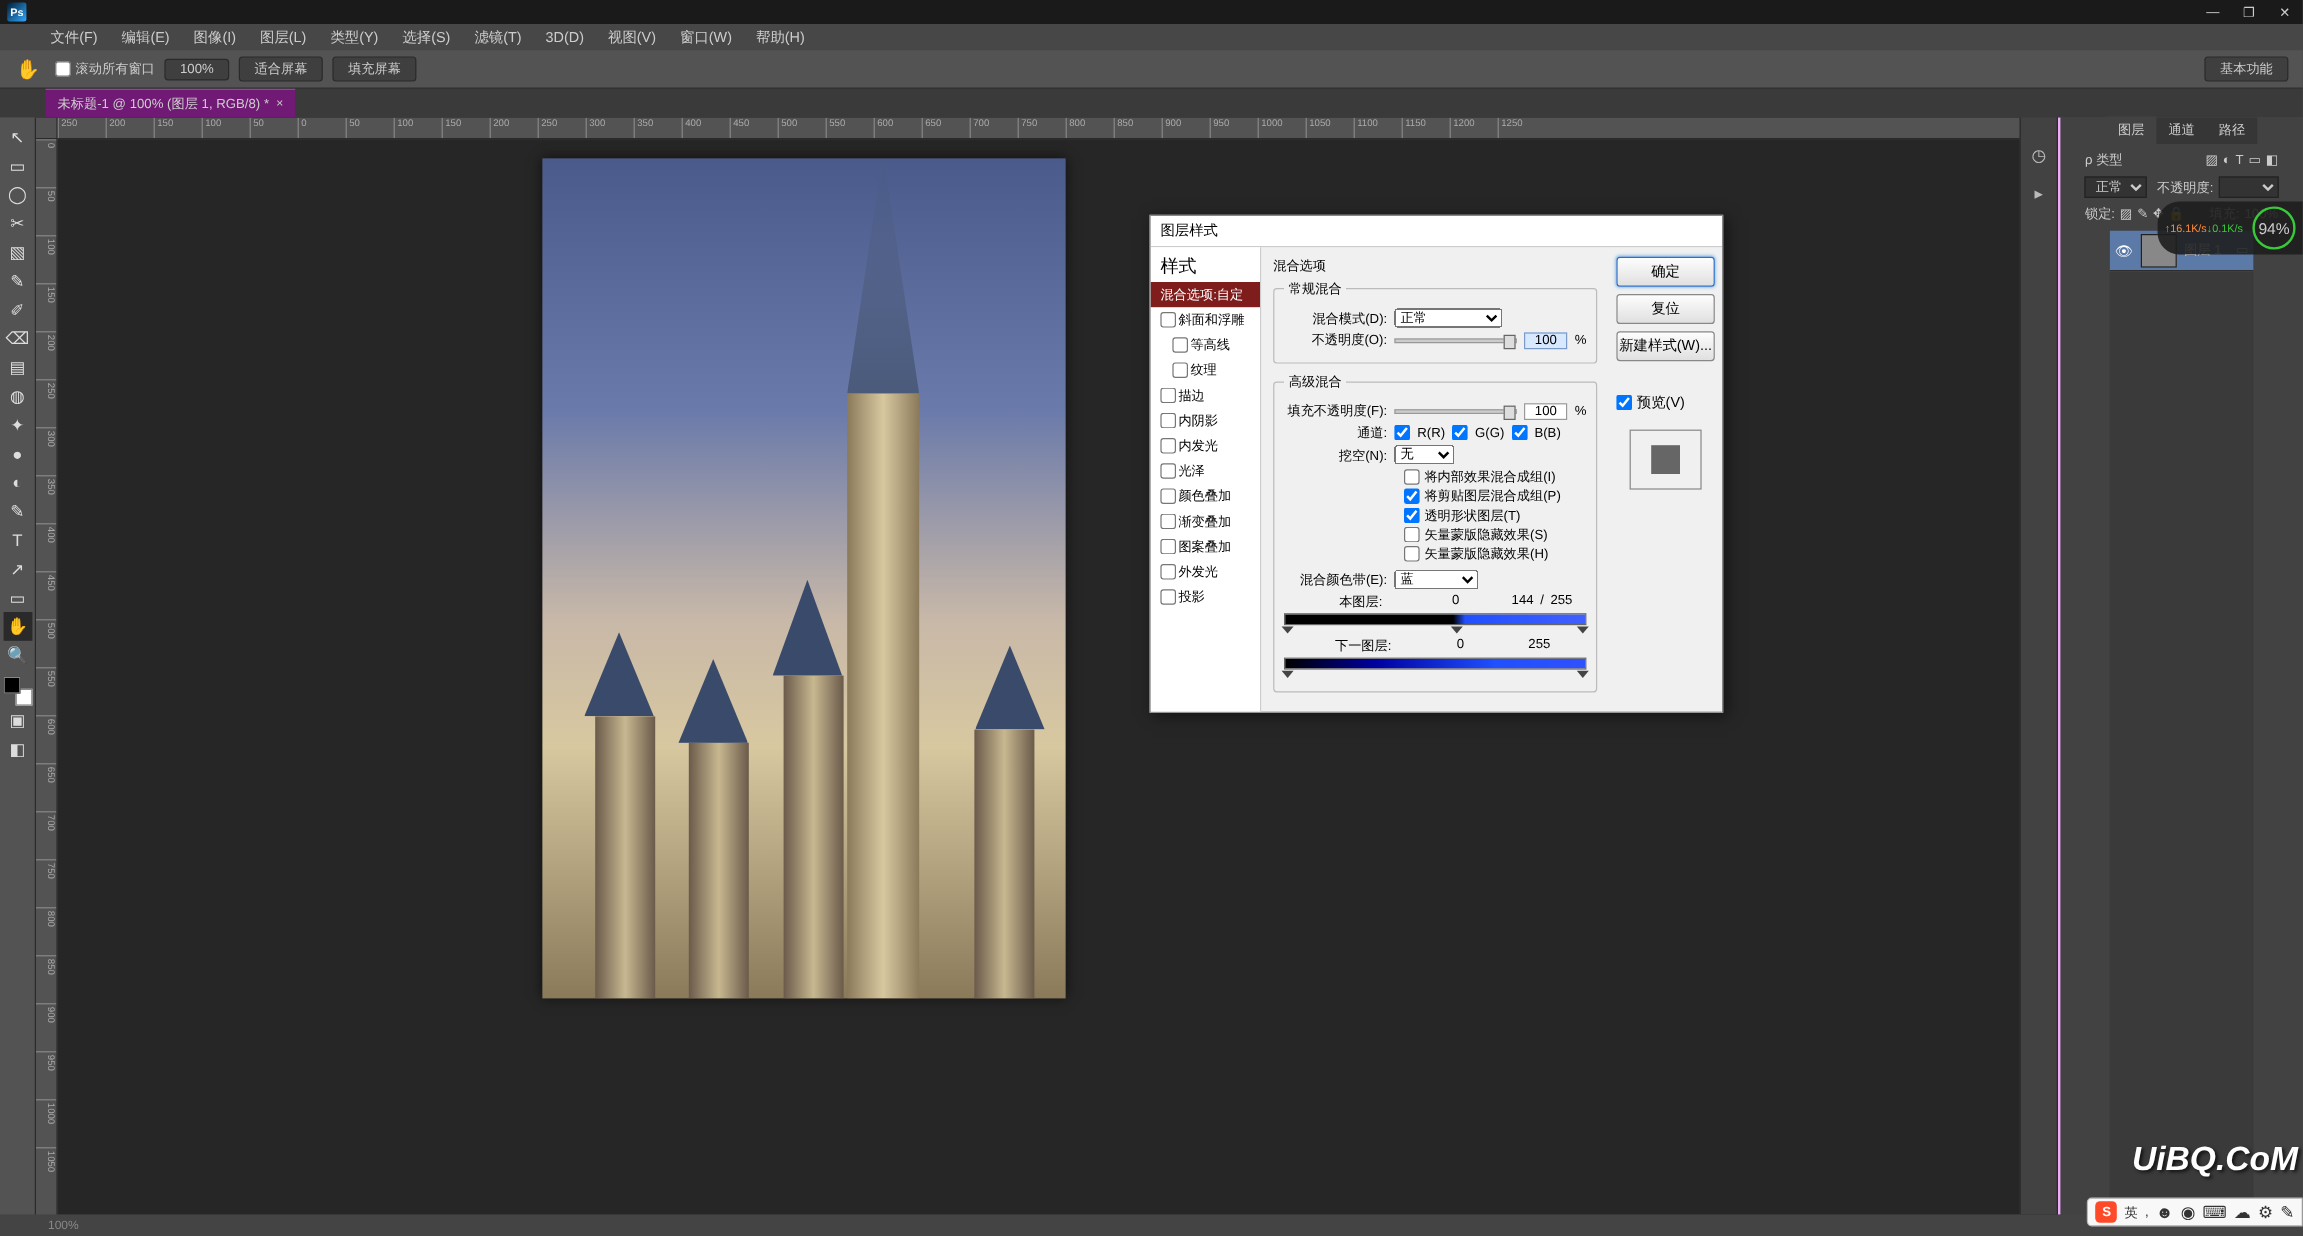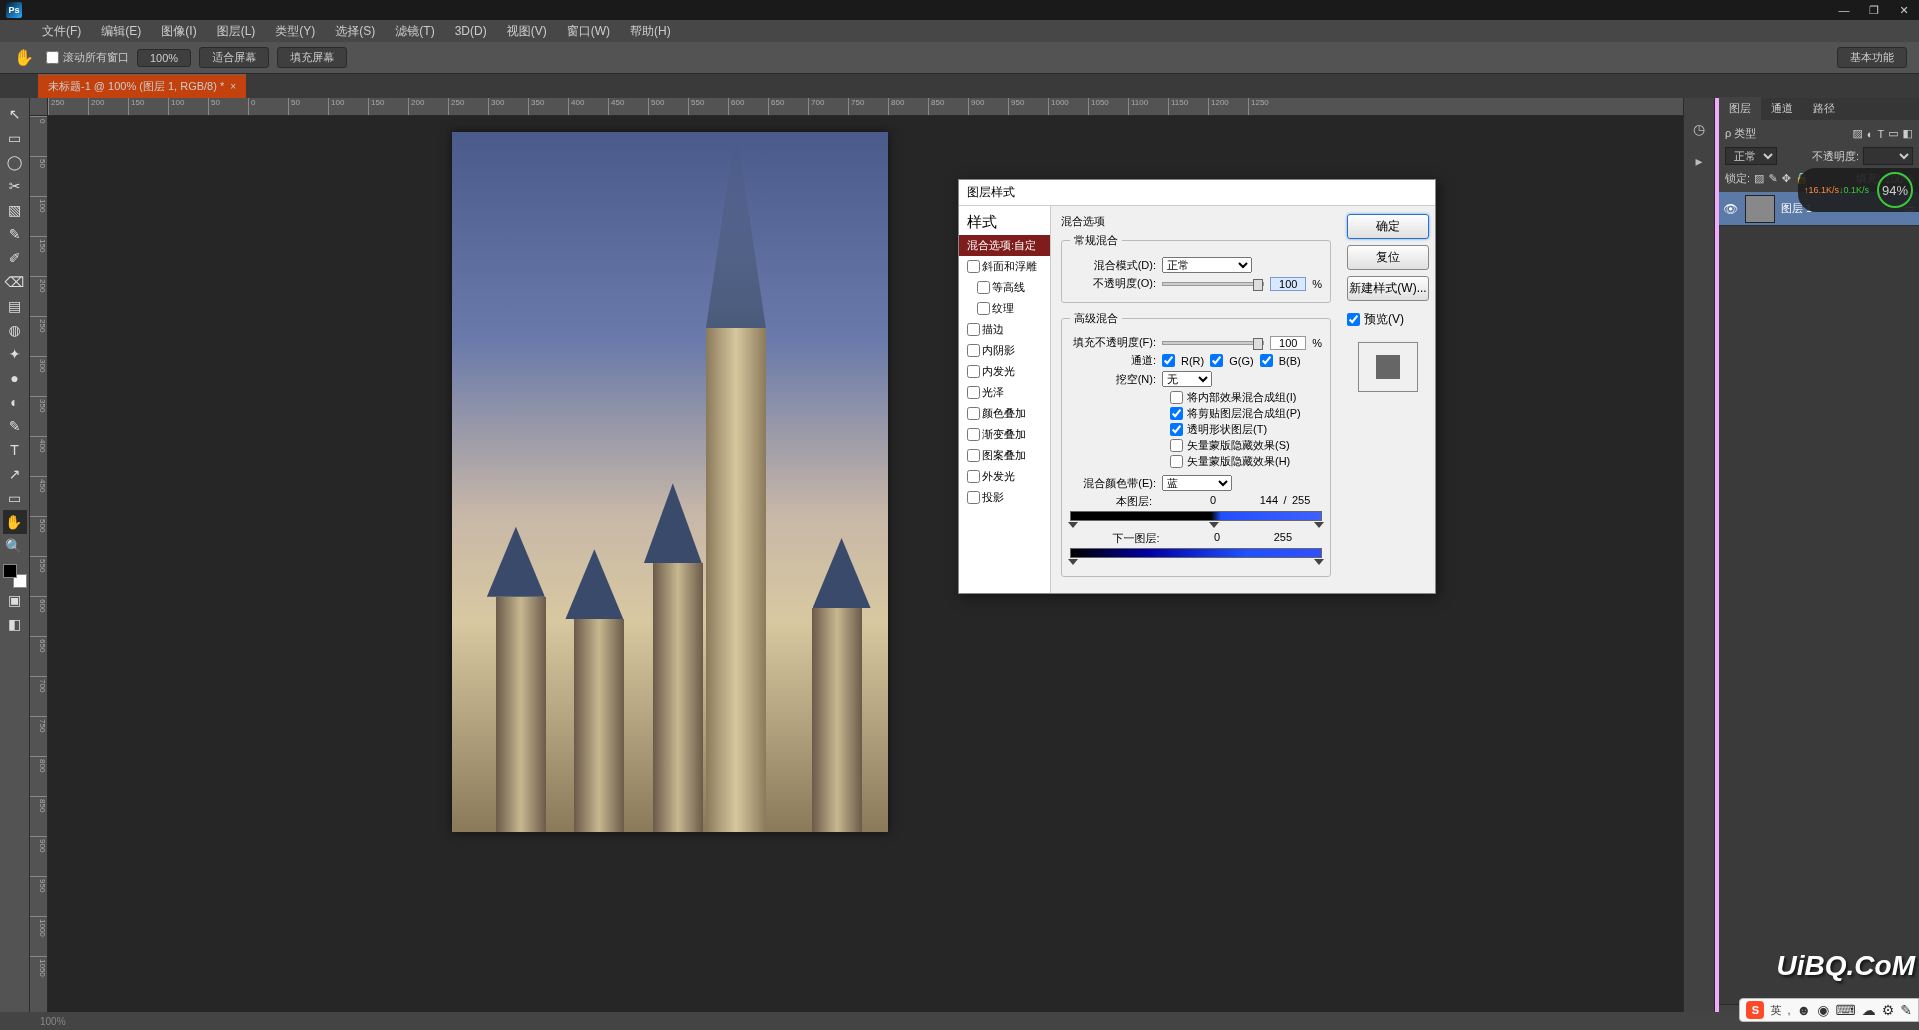--- a/index.html
+++ b/index.html
@@ -17,21 +17,21 @@
 
 
 .optionsbar { background: #535353; height: 32px; display: flex; align-items: center; padding-left: 10px; font-size: 11px; border-bottom: 1px solid #2a2a2a; gap: 8px; }
 .optionsbar .tool-icon { width: 28px; height: 24px; display: flex; align-items: center; justify-content: center; font-size: 16px; }
 .optionsbar .chk { display: flex; align-items: center; gap: 4px; }
 .optionsbar .btn { background: #3f3f3f; border: 1px solid #2a2a2a; padding: 2px 12px; border-radius: 3px; cursor: pointer; }
 .optionsbar .right { margin-left: auto; margin-right: 12px; }
 
 
 .doctabs { background: #3a3a3a; height: 24px; display: flex; align-items: center; padding-left: 38px; font-size: 11px; }
-.doctabs .tab { background: #c2410c; padding: 4px 10px; border-top: 1px solid #666; display: flex; align-items: center; gap: 6px; }
+.doctabs .tab { background: #701a75; padding: 4px 10px; border-top: 1px solid #666; display: flex; align-items: center; gap: 6px; }
 .doctabs .tab .x { font-size: 10px; cursor: pointer; }
 
 
 .main { display: flex; height: calc(100% - 98px); }
 
 
 .toolbox { background: #535353; width: 30px; border-right: 1px solid #2a2a2a; display: flex; flex-direction: column; align-items: center; padding-top: 4px; }
 .toolbox .t { width: 24px; height: 24px; display: flex; align-items: center; justify-content: center; font-size: 14px; color: #ddd; cursor: pointer; position: relative; }
 .toolbox .t.active { background: #2a2a2a; }
 .toolbox .colors { margin-top: 6px; position: relative; width: 24px; height: 24px; }
@@ -46,21 +46,21 @@
 .ruler-v span { flex: 0 0 40px; border-top: 1px solid #888; writing-mode: vertical-rl; padding-top: 2px; }
 .ruler-corner { position: absolute; top: 0; left: 0; width: 18px; height: 18px; background: #535353; border-right: 1px solid #2a2a2a; border-bottom: 1px solid #2a2a2a; }
 .artboard { position: absolute; top: 34px; left: 422px; width: 436px; height: 700px; background: linear-gradient(180deg,#4a5a8a 0%,#6a7aaa 30%,#c8b8a8 55%,#d8c8a0 70%,#8a7a5a 100%); box-shadow: 0 0 10px rgba(0,0,0,0.6); overflow: hidden; }
 .castle { position: absolute; bottom: 0; left: 0; right: 0; height: 80%; }
 .tower-main { position: absolute; right: 28%; bottom: 0; width: 60px; height: 90%; background: linear-gradient(90deg,#8a7a5a,#d8c8a0,#8a7a5a); }
 .spire { position: absolute; right: 28%; bottom: 90%; width: 60px; height: 200px; background: linear-gradient(180deg,transparent 0%,#4a5a7a 100%); clip-path: polygon(50% 0,100% 100%,0 100%); }
 .tower-s { position: absolute; width: 50px; background: linear-gradient(90deg,#6a5a4a,#c8b890,#6a5a4a); }
 .roof { clip-path: polygon(50% 0,100% 100%,0 100%); background: #3a4a6a; position: absolute; }
 
 
-.panels { width: 204px; background: #424242; border-left: 4px solid #f0abfc; display: flex; flex-direction: column; font-size: 11px; }
+.panels { width: 204px; background: #424242; border-left: 2px solid #f0abfc; display: flex; flex-direction: column; font-size: 11px; align-items: center; }
 .panel-tabs { background: #363636; height: 22px; display: flex; align-items: flex-end; }
 .panel-tabs span { padding: 4px 10px; cursor: pointer; font-size: 11px; }
 .panel-tabs span.active { background: #424242; }
 .panel-controls { padding: 6px; display: flex; flex-direction: column; gap: 6px; }
 .panel-row { display: flex; align-items: center; gap: 4px; }
 .panel-row select, .panel-row input { background: #333; border: 1px solid #222; color: #ccc; font-size: 11px; padding: 1px 4px; }
 .layer-list { flex: 1; background: #3a3a3a; overflow: auto; }
 .layer-item { display: flex; align-items: center; height: 34px; border-bottom: 1px solid #2e2e2e; padding: 2px 4px; gap: 6px; }
 .layer-item.sel { background: #5b7aa8; color: #fff; }
 .layer-item .eye { width: 16px; font-size: 12px; }
@@ -73,21 +73,21 @@
 .dialog-body { display: flex; }
 .dialog-left { width: 92px; background: #fff; border-right: 1px solid #ccc; padding: 4px 0; }
 .dialog-left .hdr { padding: 3px 8px; font-size: 15px; }
 .dialog-left .item { padding: 3px 4px 3px 8px; font-size: 11px; display: flex; align-items: center; gap: 2px; cursor: pointer; }
 .dialog-left .item.active { background: #7f1d1d; color: #fff; }
 .dialog-left .item input { margin: 0; }
 .dialog-center { flex: 1; padding: 8px 10px; }
 .dialog-right { width: 94px; padding: 8px 6px; display: flex; flex-direction: column; gap: 6px; }
 .dialog-right button { background: linear-gradient(#fdfdfd,#e0e0e0); border: 1px solid #888; border-radius: 3px; padding: 3px 0; font-size: 12px; cursor: pointer; }
 .dialog-right button.primary { border: 1px solid #2a6fc9; box-shadow: 0 0 3px #5a9fe9; }
-.dialog-right .preview { margin-top: 4px; display: flex; align-items: center; gap: 4px; }
+.dialog-right .preview { margin-top: 20px; display: flex; align-items: center; gap: 4px; }
 .dialog-right .swatch-box { width: 60px; height: 50px; border: 1px solid #888; background: #f0f0f0; display: flex; align-items: center; justify-content: center; margin: 8px auto 0; }
 .dialog-right .swatch-box div { width: 24px; height: 24px; background: #666; }
 
 fieldset { border: 1px solid #bbb; border-radius: 3px; padding: 6px 8px 8px; margin-bottom: 8px; }
 legend { font-size: 11px; padding: 0 4px; }
 .frow { display: flex; align-items: center; gap: 6px; margin: 3px 0; font-size: 11px; }
 .frow label { min-width: 86px; text-align: right; }
 .frow select { font-size: 11px; }
 .frow input[type=text] { width: 36px; font-size: 11px; text-align: center; border: 1px solid #7a9ac9; background: #d8e8ff; }
 .frow input[type=text].plain { border: 1px solid #999; background: #fff; }

